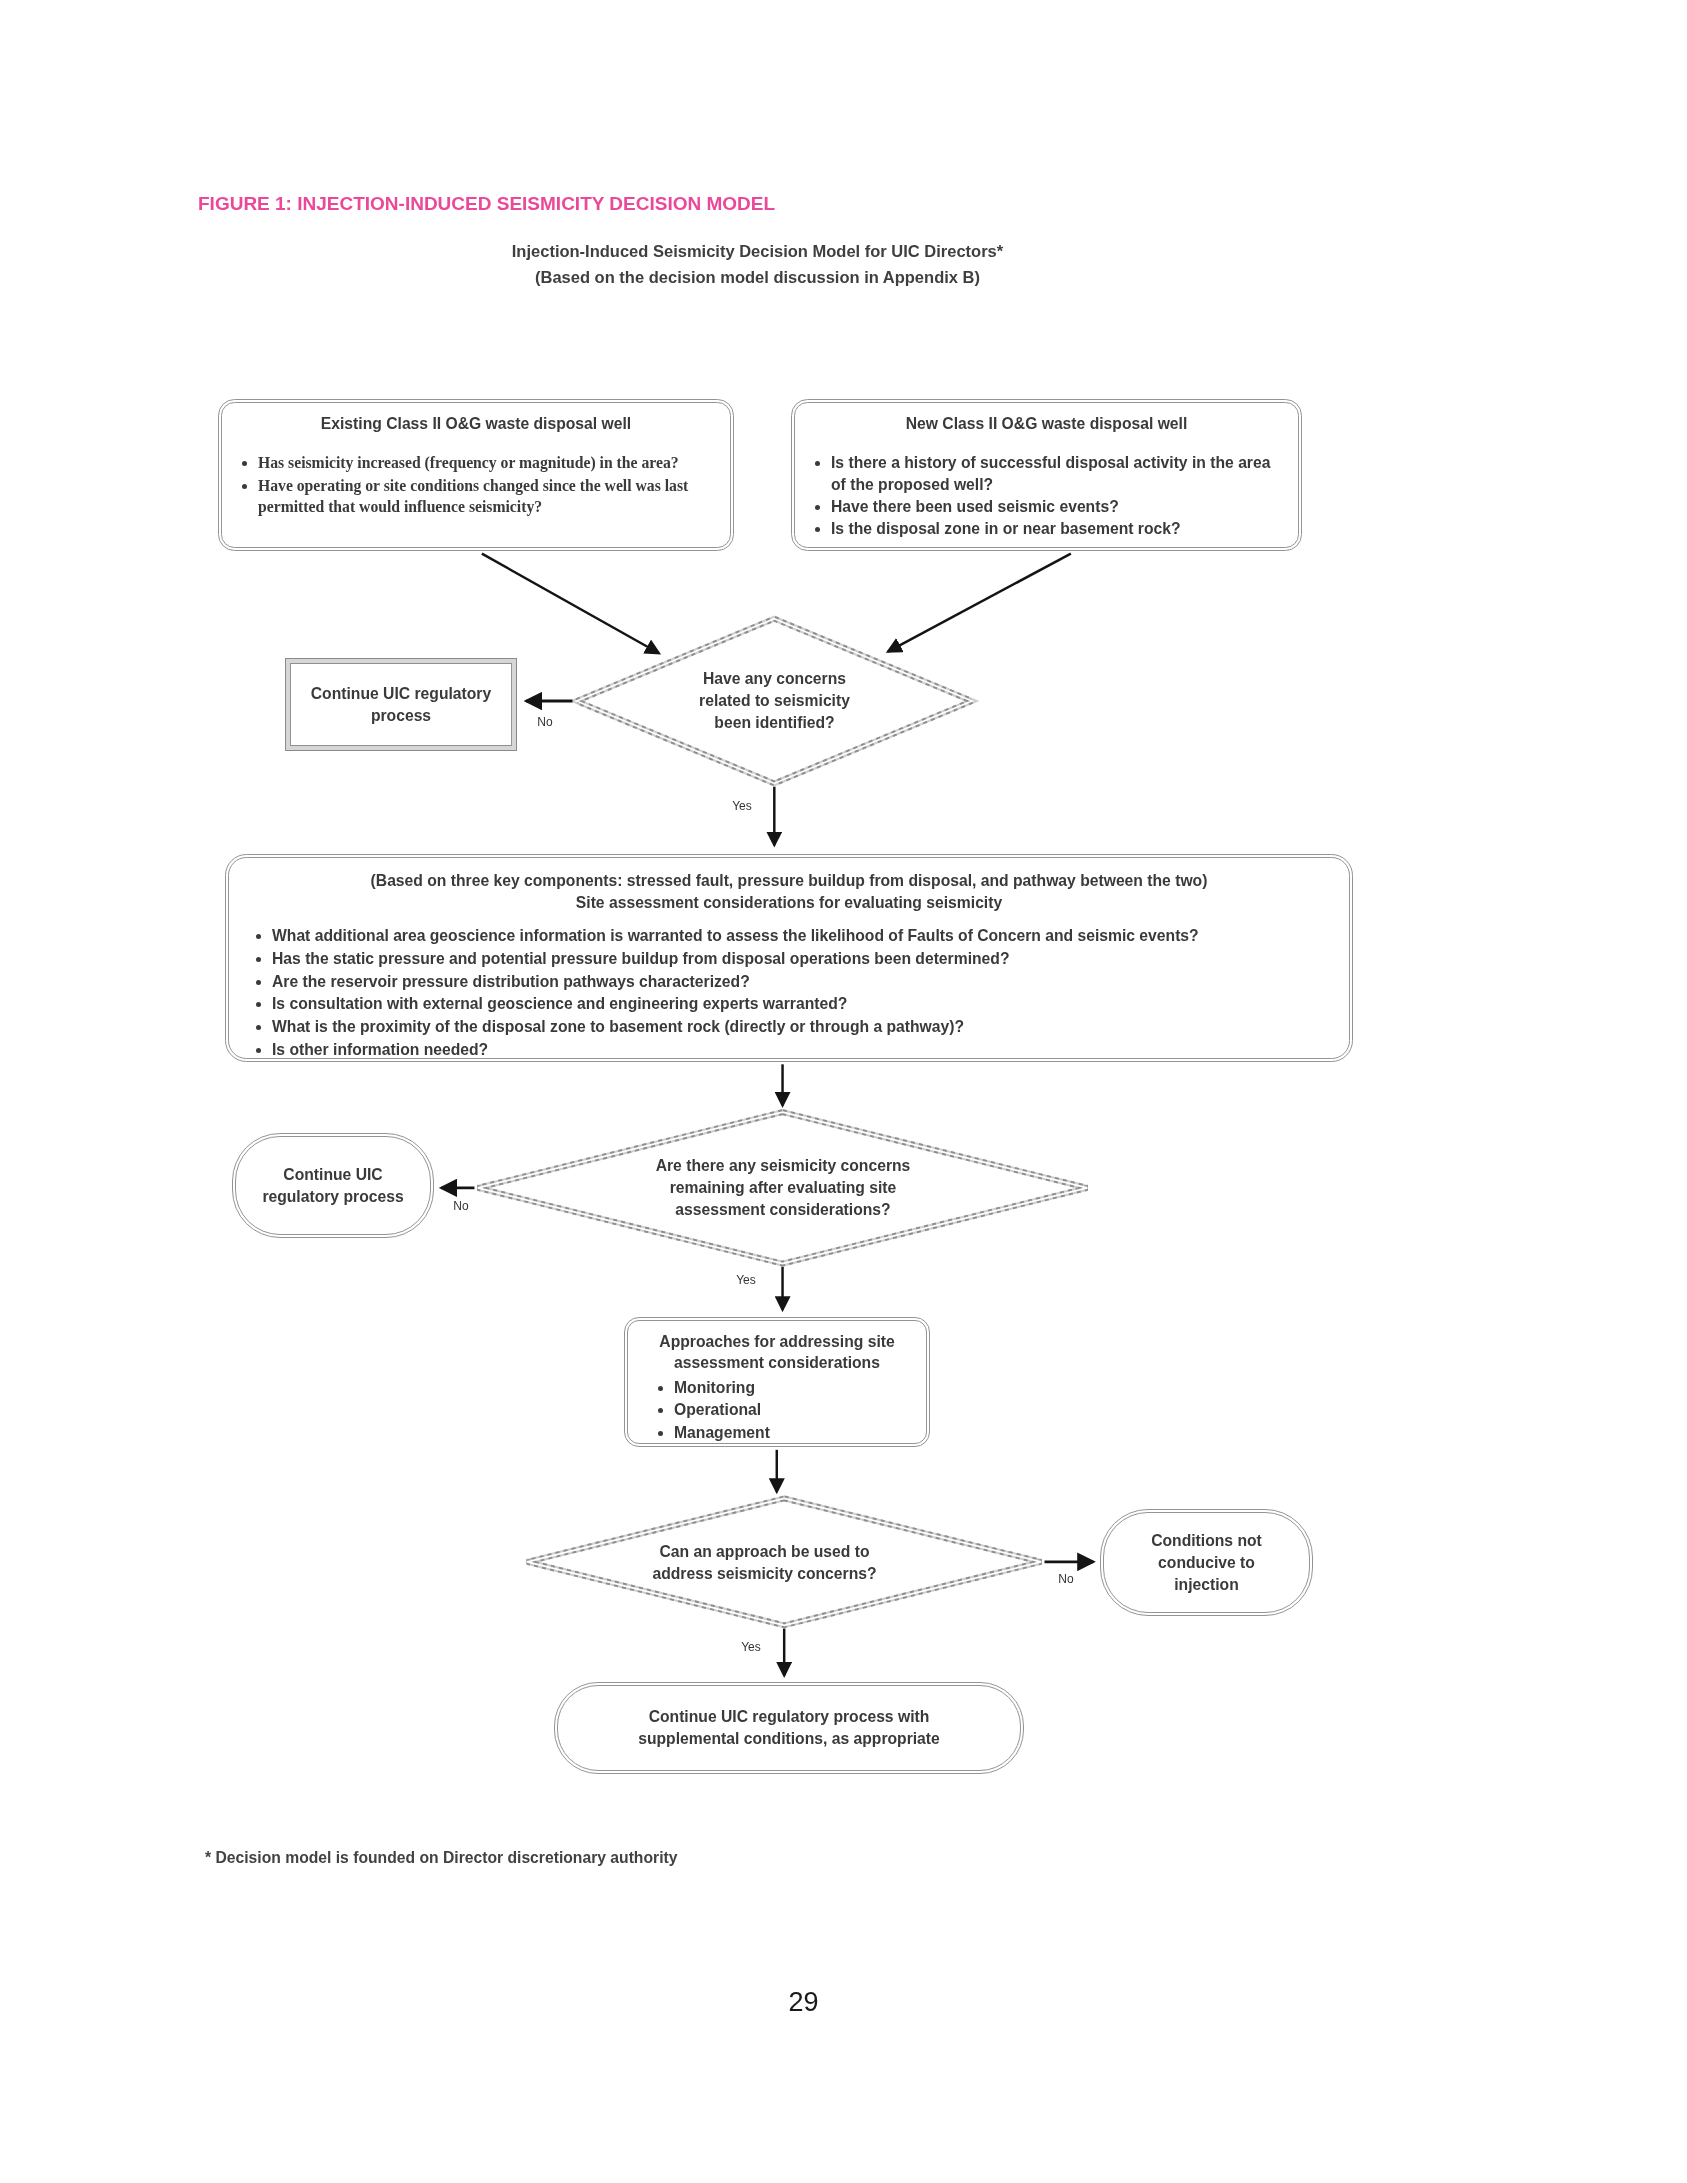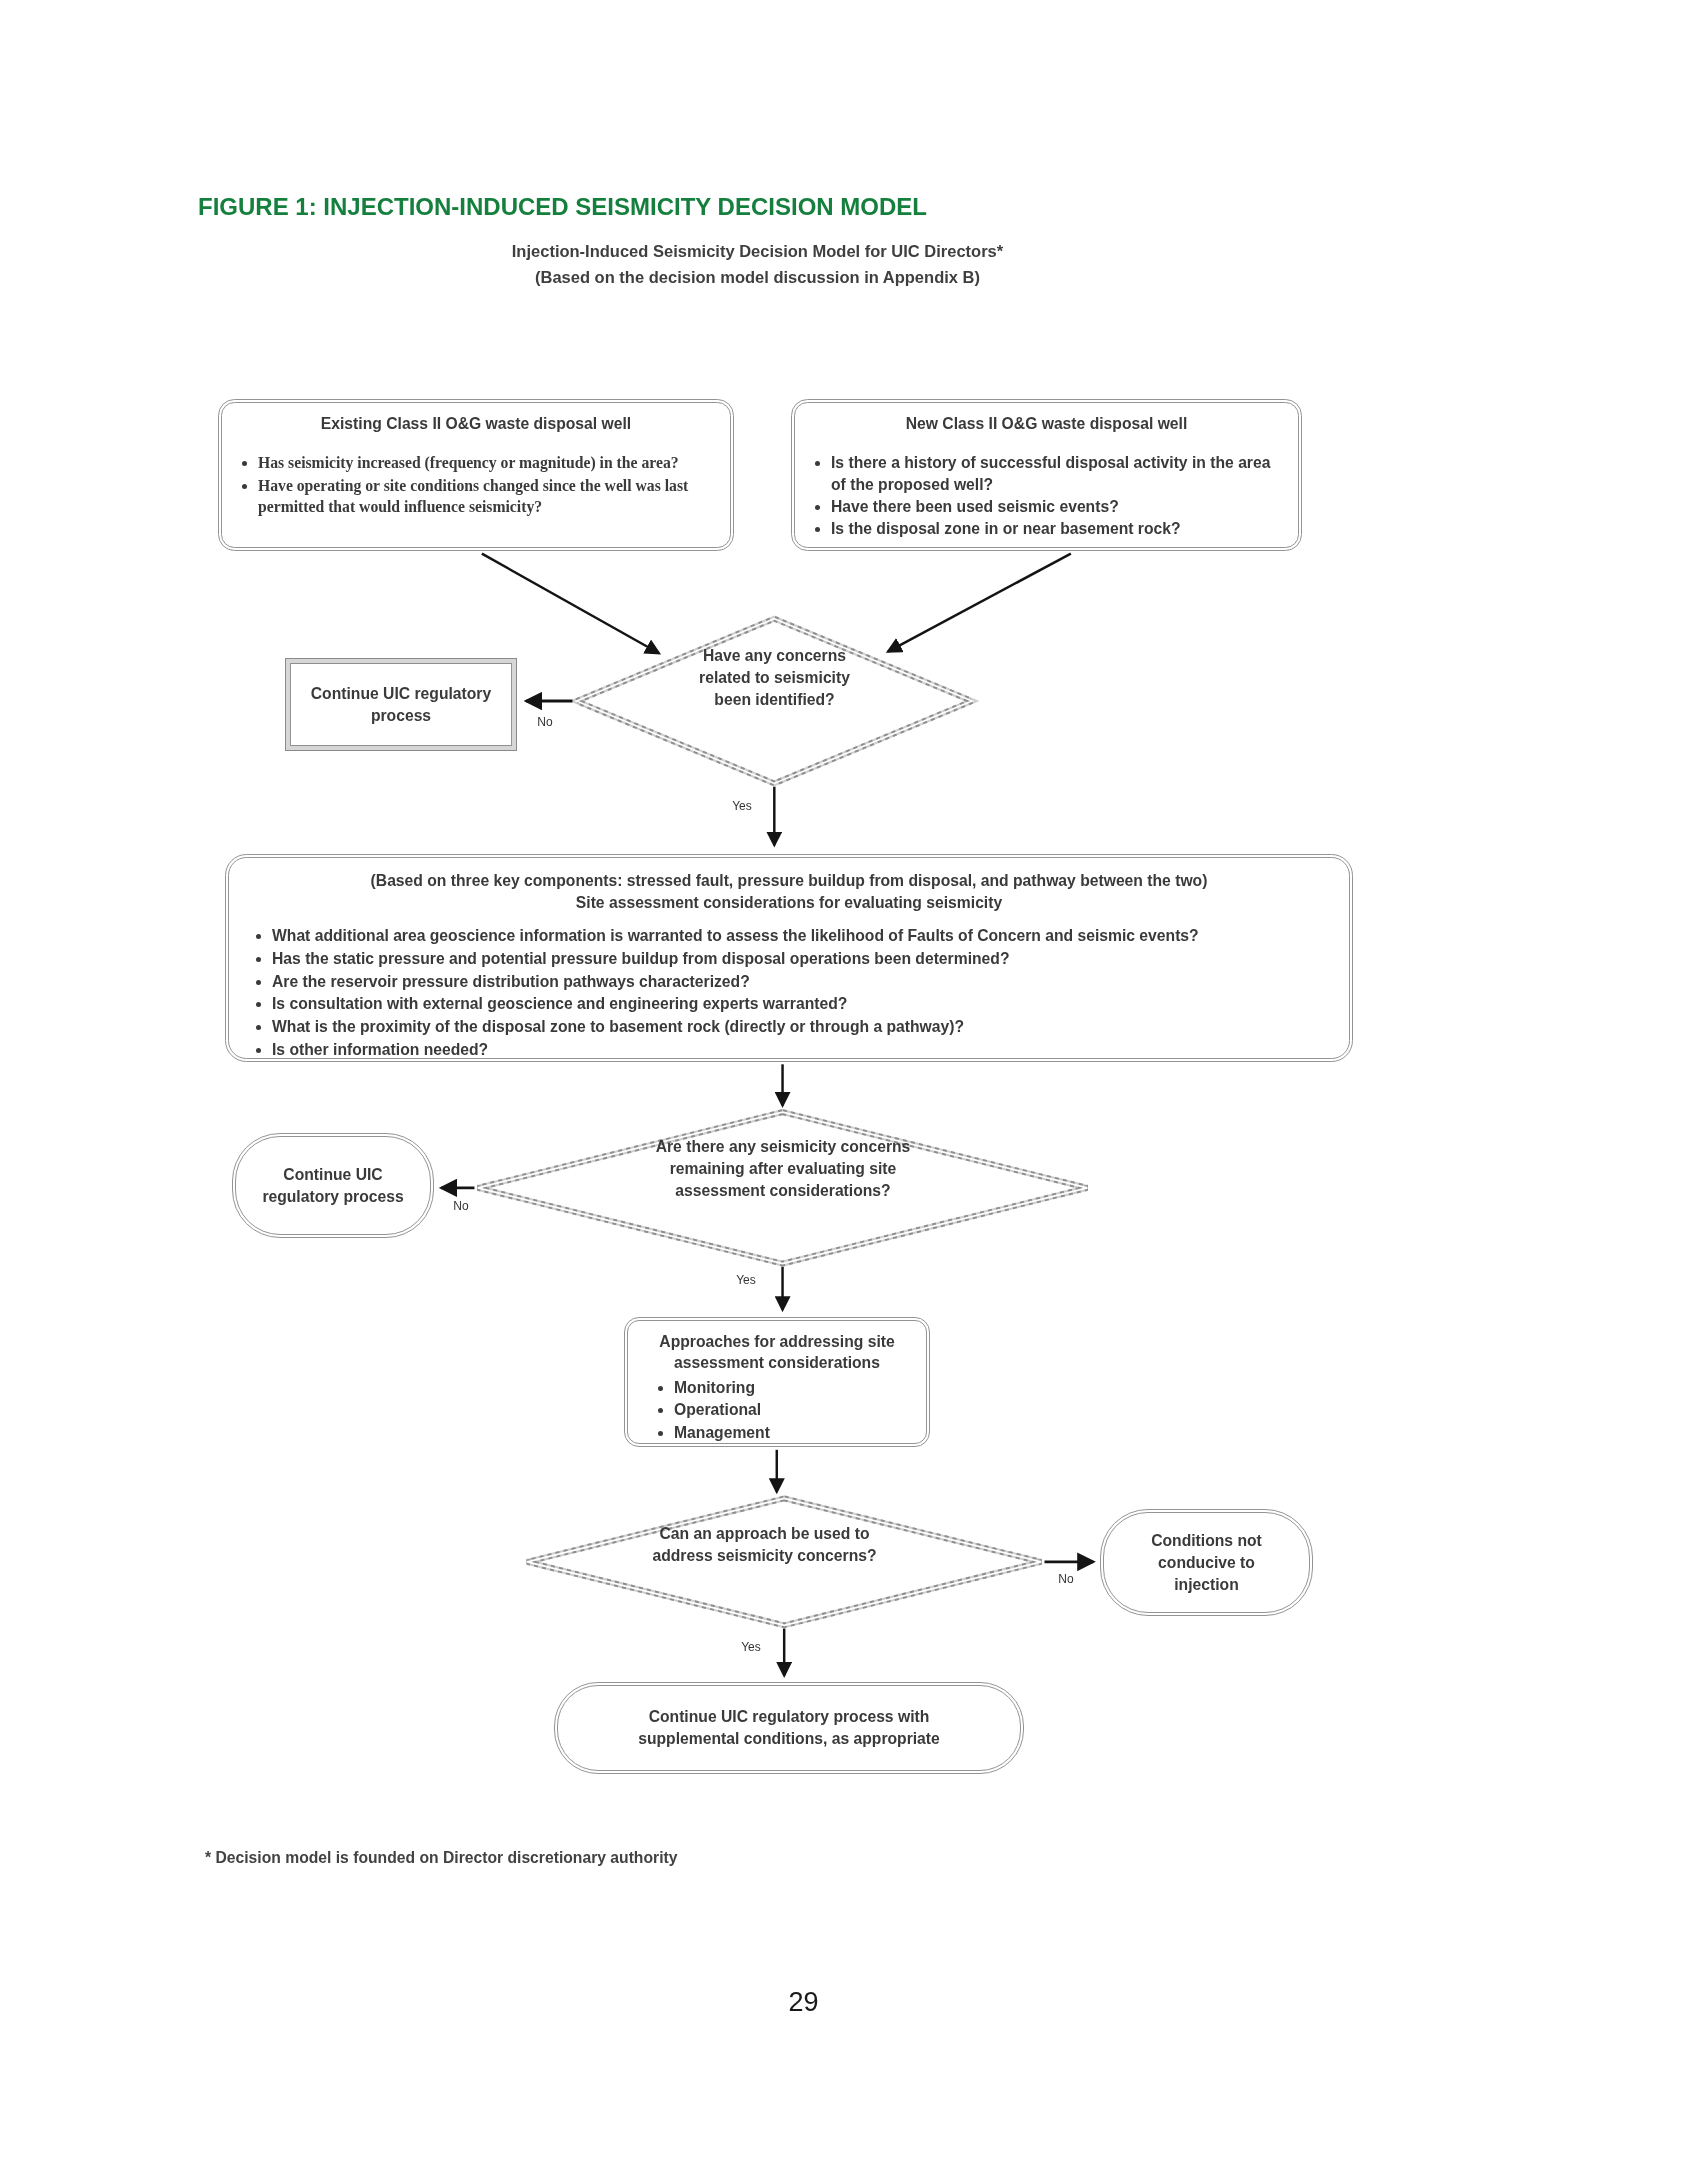--- a/index.html
+++ b/index.html
@@ -9,21 +9,21 @@
     background:#ffffff;
     font-family:"Liberation Sans", sans-serif;
     color:#383838;
     overflow:hidden;
   }
   .abs{position:absolute;}
 
   
   .figure-caption{
     left:198px;top:193px;
-    font-size:24px;font-weight:700;color:#15803d;
+    font-size:19px;font-weight:700;color:#ec4899;
     letter-spacing:0px;
   }
   .chart-title{
     left:222px;top:239px;width:1071px;
     text-align:center;font-size:16.5px;line-height:25.5px;
     font-weight:700;color:#3f3f3f;
   }
   .footnote{
     left:205px;top:1849px;
     font-size:15.7px;font-weight:600;color:#424242;
@@ -80,21 +80,21 @@
   .n-final     {left:554px;top:1682px;width:470px;height:92px;border-radius:44px;}
   .n-final .inner{max-width:354px;}
 
   
   .n-approaches{left:624px;top:1317px;width:306px;height:130px;border-radius:15px;padding-top:10px;}
   .n-approaches .node-title{max-width:272px;margin:0 auto 1.6px auto;}
   .n-approaches ul{padding-left:46px;margin-top:3.3px;}
 
   
   .dtext{
-    display:flex;align-items:flex-start;justify-content:center;text-align:center;
+    display:flex;align-items:center;justify-content:center;text-align:center;
     font-size:15.7px;font-weight:600;color:#3a3a3a;line-height:22px;
   }
   .t-d1{left:651px;top:645px;width:247px;height:112px;}
   .t-d1 .inner{max-width:185px;}
   .t-d2{left:639px;top:1136px;width:288px;height:104px;}
   .t-d2 .inner{max-width:284px;}
   .t-d3{left:641px;top:1523px;width:247px;height:79px;}
   .t-d3 .inner{max-width:231px;}
 
   

